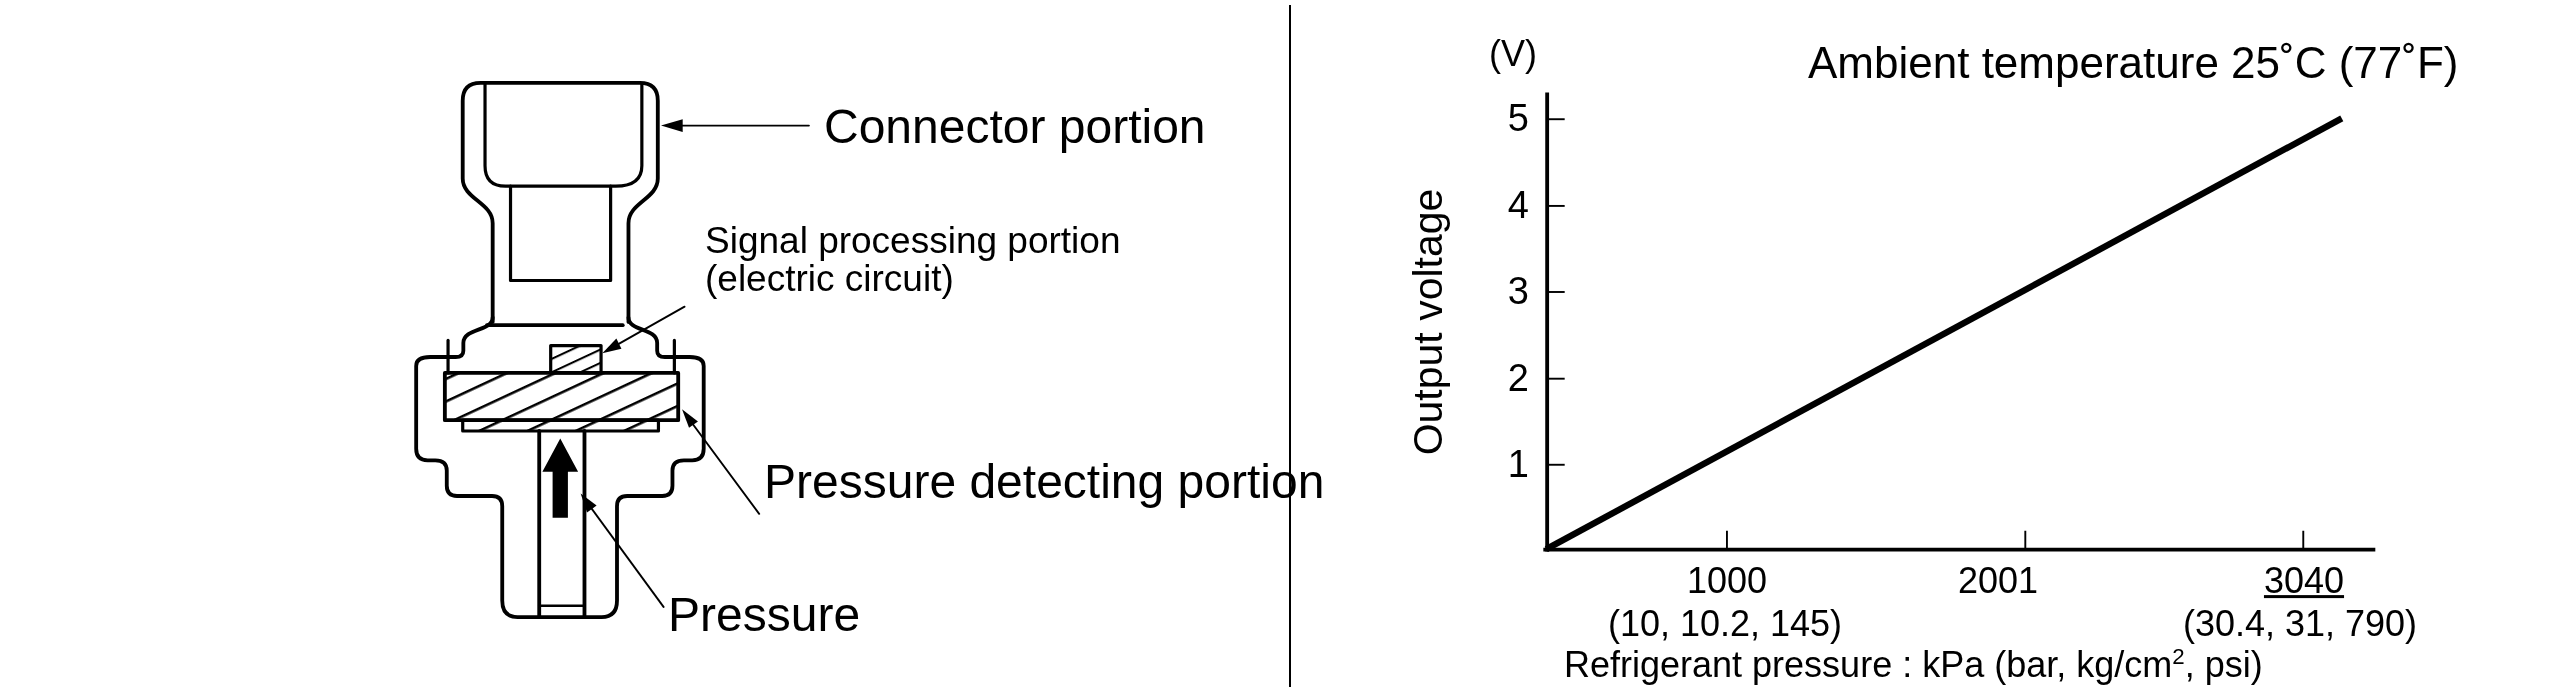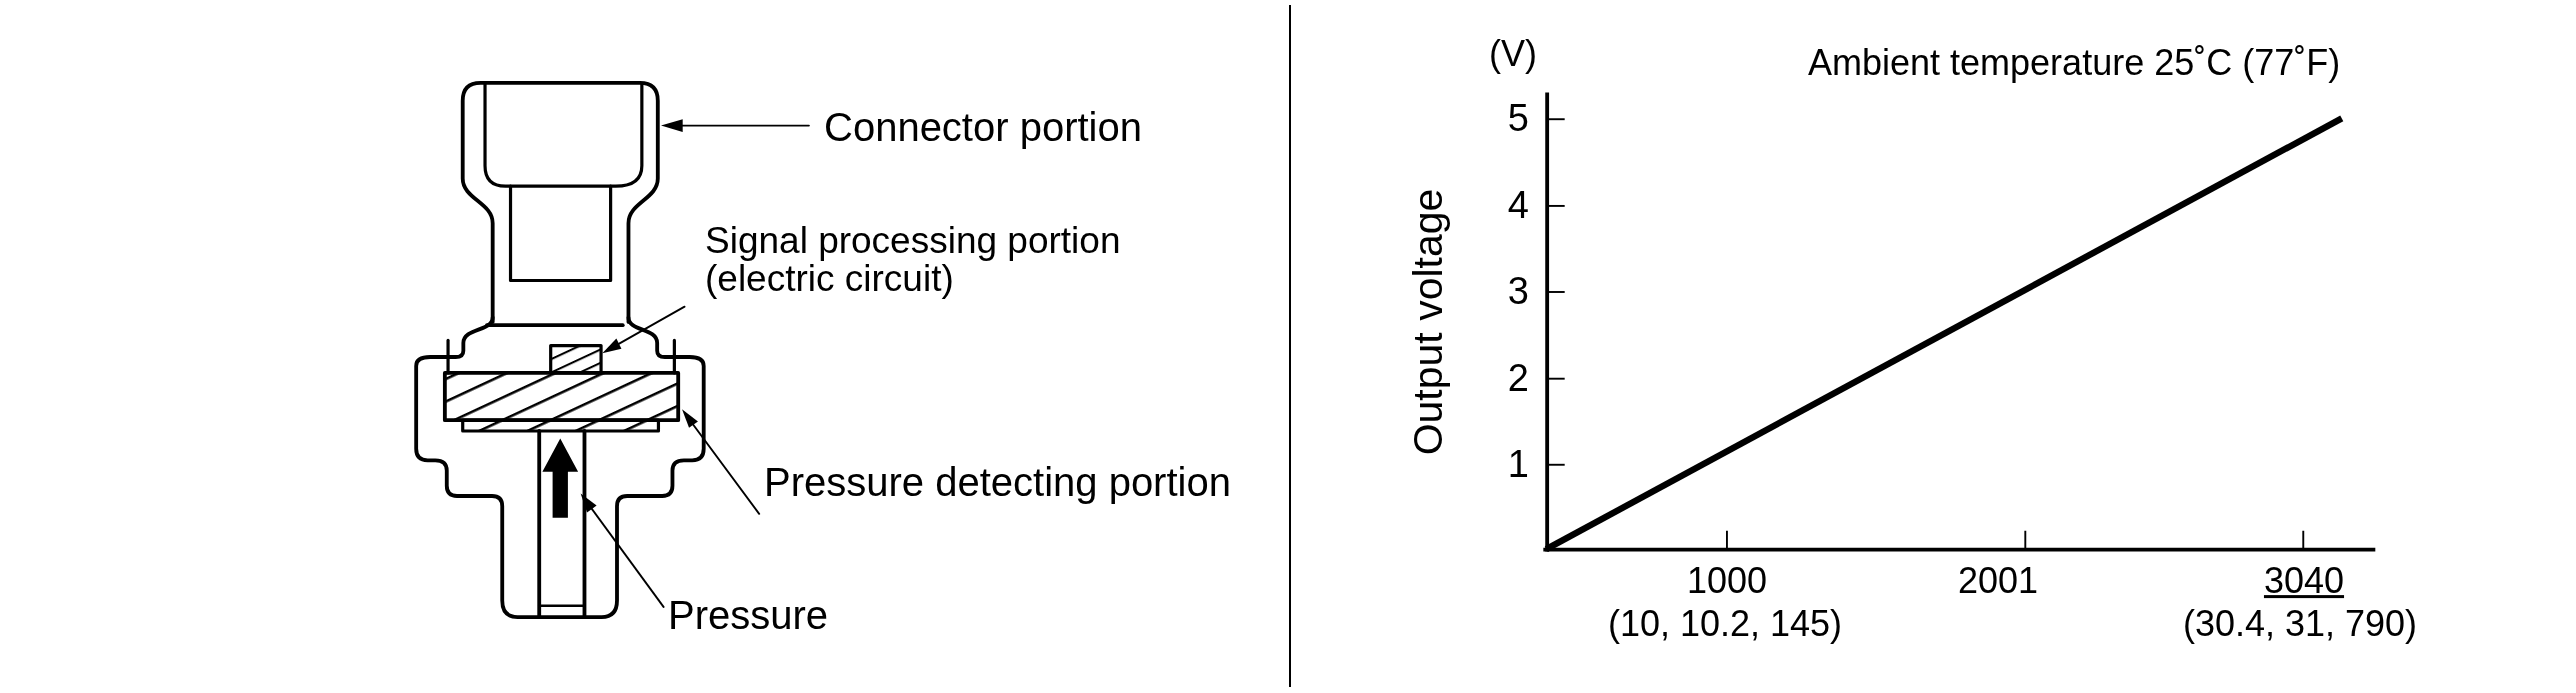--- a/index.html
+++ b/index.html
@@ -14,23 +14,23 @@
   #lineart{position:absolute;left:0;top:0;}
   .txt{
     position:absolute;
     white-space:nowrap;
     color:#000;
     transform:translate(0,-50%);
     line-height:1.05;
   }
   .txt.center{transform:translate(-50%,-50%);}
   .txt.rot{transform:translate(-50%,-50%) rotate(-90deg);}
-  .f62{font-size:40px;}
+  .f62{font-size:48px;}
   .f58{font-size:37px;}
-  .f60{font-size:36px;}
+  .f60{font-size:44px;}
   .f56{font-size:36px;}
   .f64{font-size:41px;}
   .yv{font-size:38px;transform:translate(0,-50%);text-align:right;}
   sup{font-size:0.62em;}
   .divider{
     position:absolute;
     background:#000;
   }
 </style>
 </head>
@@ -147,15 +147,18 @@
   <div class="txt yv" style="right:1047px;top:379px;">2</div>
   <div class="txt yv" style="right:1047px;top:465px;">1</div>
 
   <div class="txt center f56" style="left:1727px;top:581px;">1000</div>
   <div class="txt center f56" style="left:1998px;top:581px;">2001</div>
   <div class="txt center f56" style="left:2304px;top:581px;text-decoration:underline;">3040</div>
 
   <div class="txt center f56" style="left:1725px;top:624px;">(10, 10.2, 145)</div>
   <div class="txt center f56" style="left:2300px;top:624px;">(30.4, 31, 790)</div>
 
+  <div class="txt f56" style="left:1564px;top:664px;">
+    <span>Refrigerant pressure : kPa (bar, kg/cm</span><sup>2</sup><span>, psi)</span>
+  </div>
 
 </div>
 
 
 </body></html>

